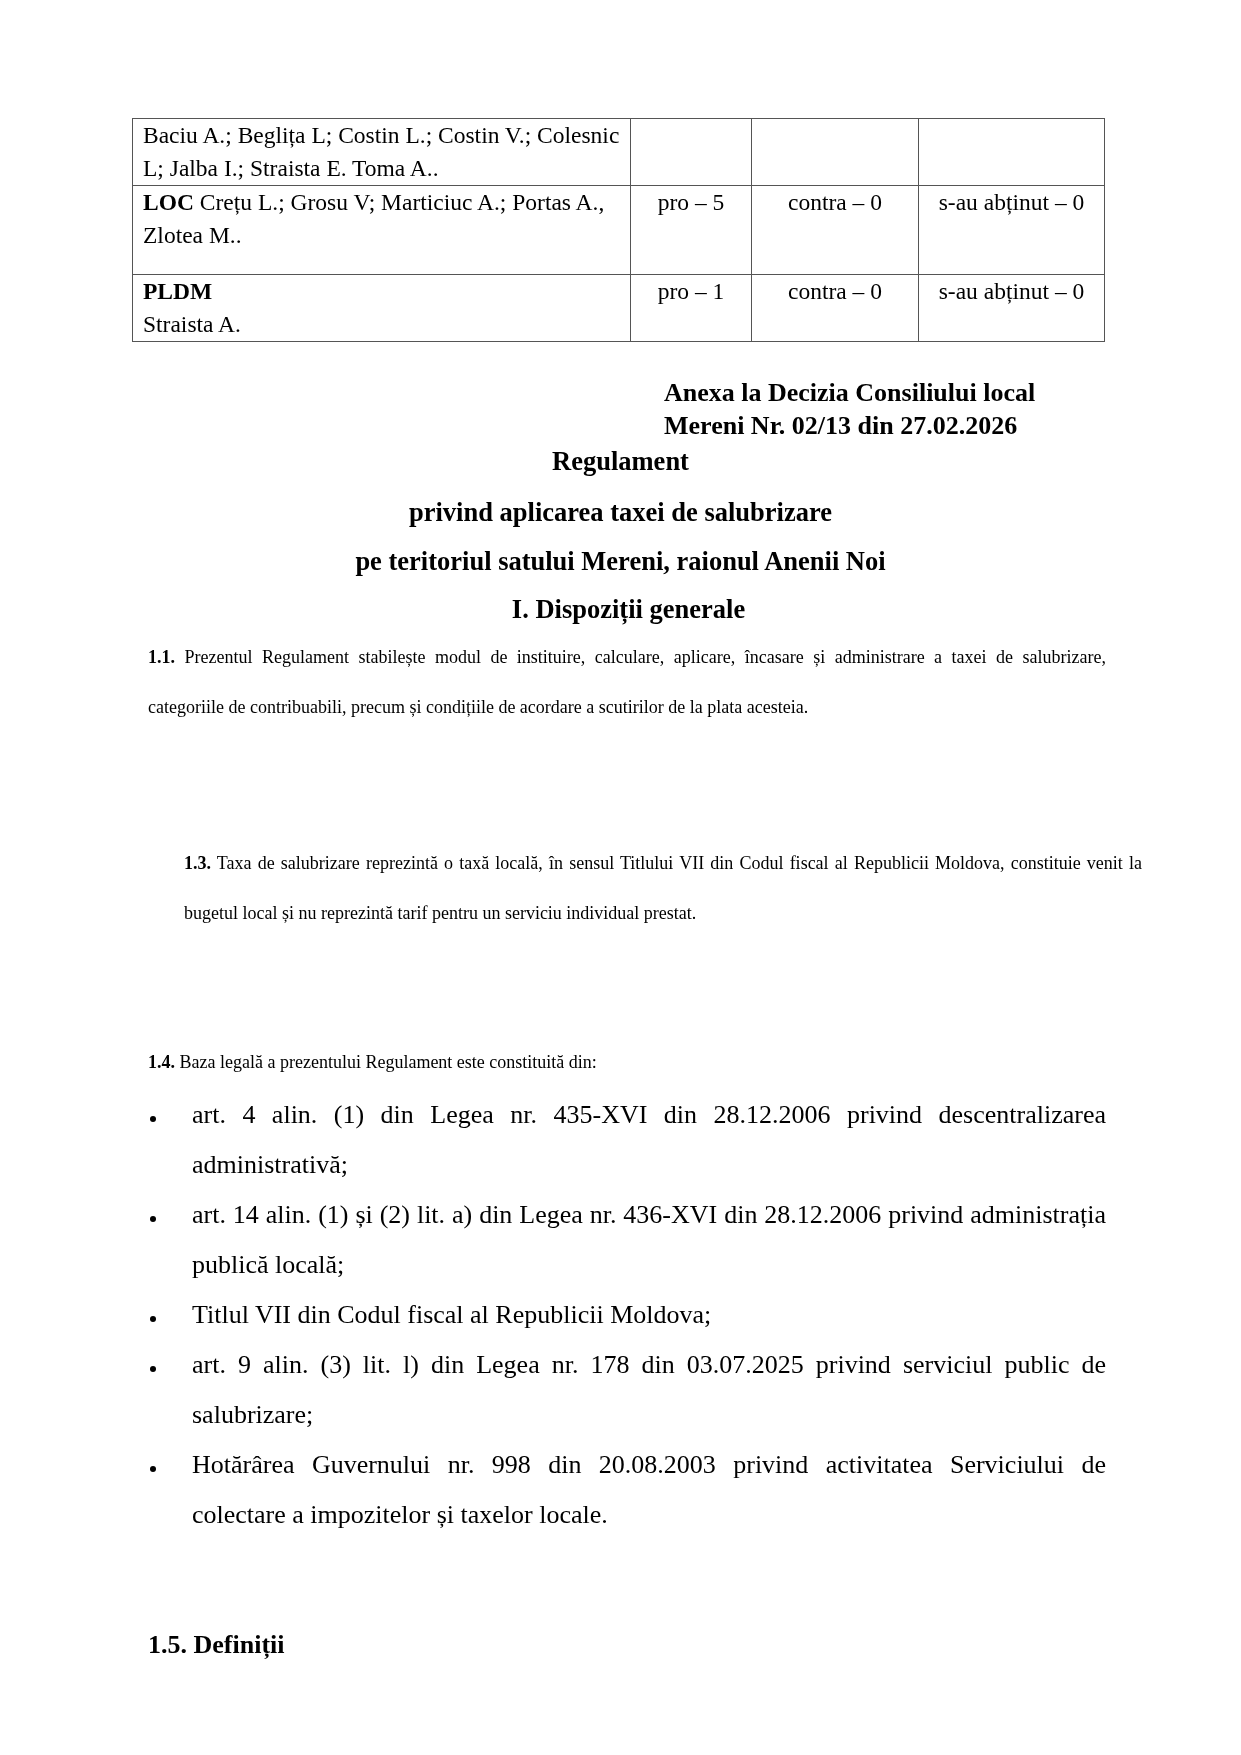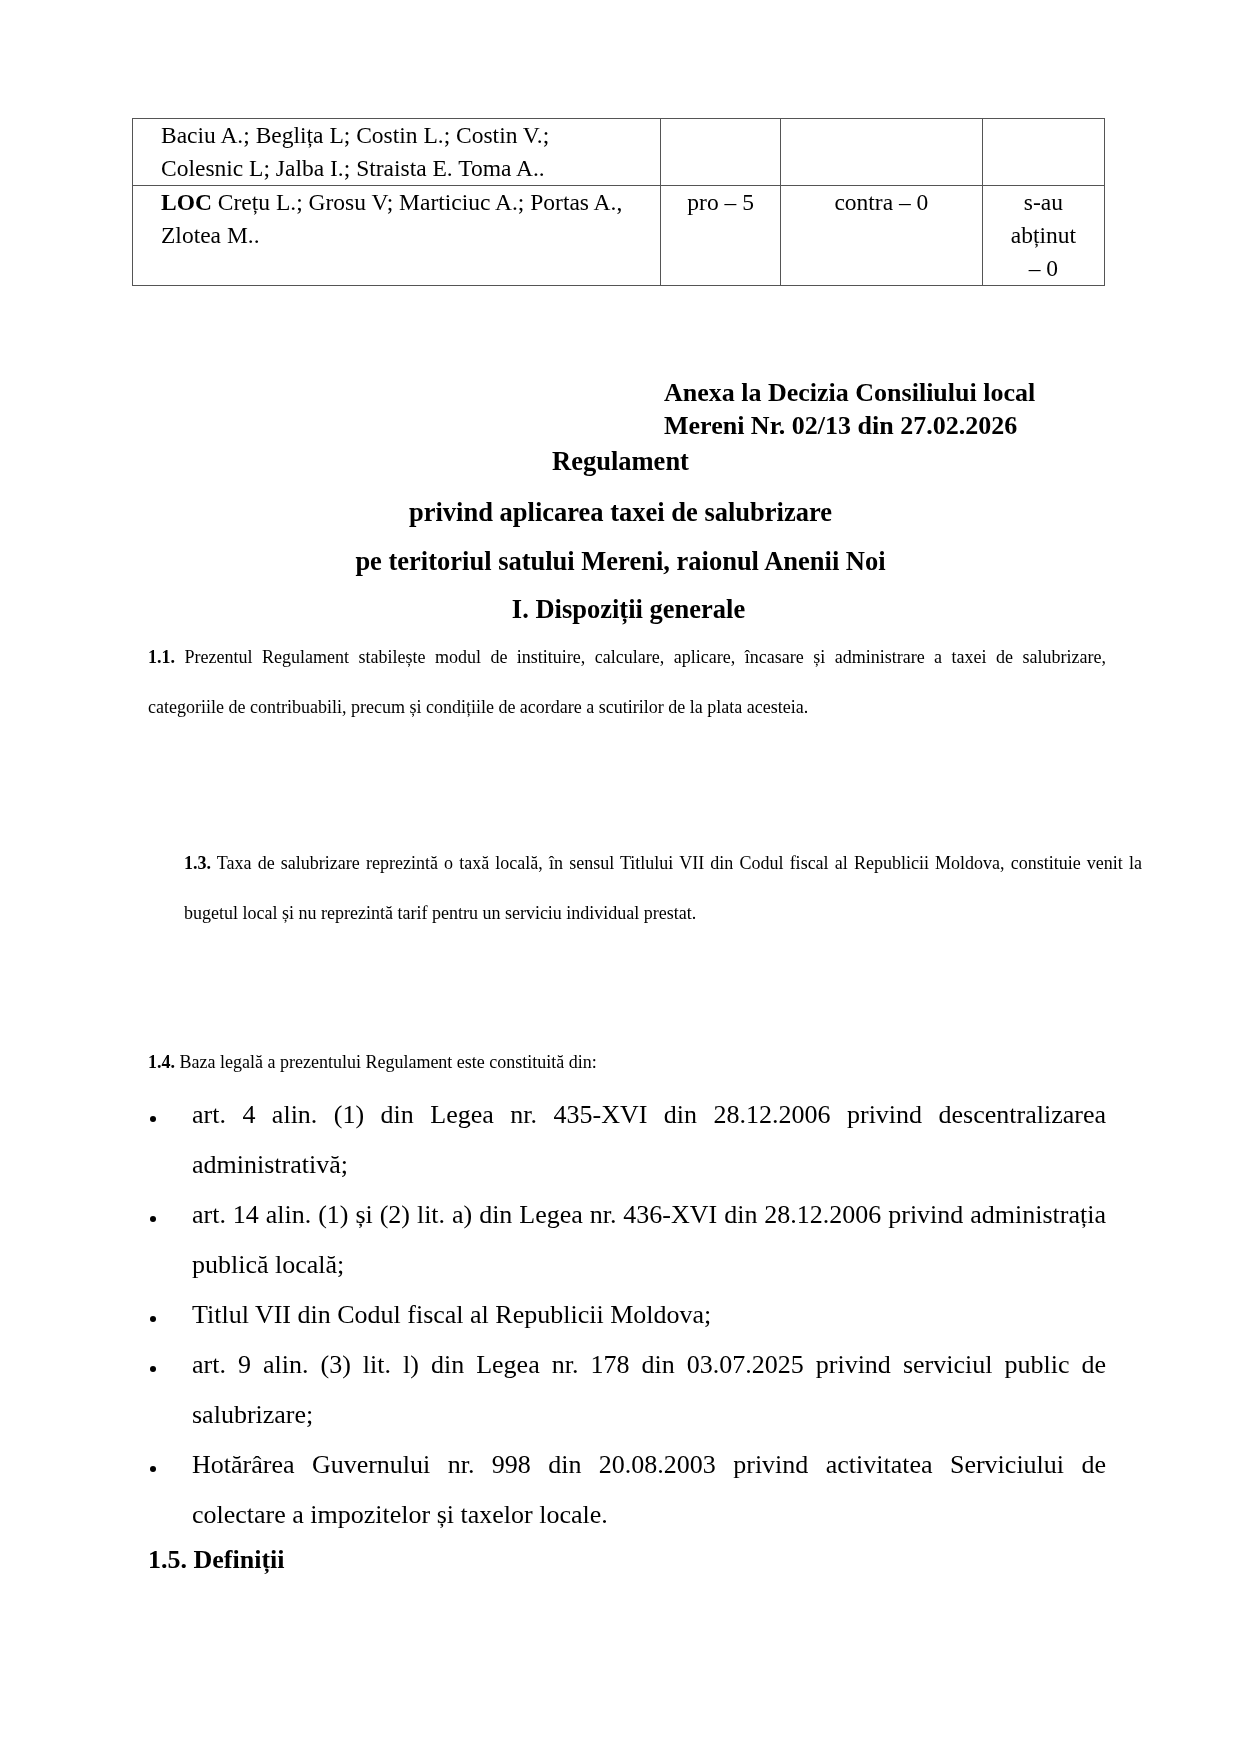--- a/index.html
+++ b/index.html
@@ -9,21 +9,21 @@
     color: #000000;
   }
   .page { position: absolute; left: 0; top: 0; width: 1241px; height: 1755px; }
 
   
   table.votes {
     position: absolute; left: 132px; top: 118px; width: 973px;
     border-collapse: collapse; font-size: 23.5px; line-height: 33px;
   }
   table.votes td {
-    border: 1.5px solid #555555; vertical-align: top; padding: 0 28px;
+    border: 1.5px solid #555555; vertical-align: top; padding: 0 10px;
   }
   table.votes td.names { width: 477px; }
   table.votes td.c2 { width: 112px; text-align: center; padding: 0 4px; margin-top: 6px; }
   table.votes td.c3 { width: 146px; text-align: center; }
   table.votes td.c4 { text-align: center; }
   table.votes tr.r1 td { height: 66px; }
   table.votes tr.r2 td { height: 88px; }
   table.votes tr.r3 td { height: 66px; }
   .party { font-weight: bold; }
 
@@ -75,20 +75,29 @@
       <td class="c4"></td>
     </tr>
     <tr class="r2">
       <td class="names">
         <span class="party">LOC</span><span> Crețu L.; Grosu V; Marticiuc A.; Portas A., Zlotea M..</span>
       </td>
       <td class="c2">pro – 5</td>
       <td class="c3">contra – 0</td>
       <td class="c4">s-au abținut – 0</td>
     </tr>
+    <tr class="r3">
+      <td class="names">
+        <div class="party">PLDM</div>
+        <div>Straista A.</div>
+      </td>
+      <td class="c2">pro – 1</td>
+      <td class="c3">contra – 0</td>
+      <td class="c4">s-au abținut – 0</td>
+    </tr>
   </tbody>
     </table>
 
   <div class="annex">
     <div>Anexa la Decizia Consiliului local</div>
     <div>Mereni Nr. 02/13 din 27.02.2026</div>
   </div>
 
   <div class="title" style="top:497px;">privind aplicarea taxei de salubrizare</div>
   <div class="title" style="top:446px;">Regulament</div>
@@ -106,15 +115,15 @@
   </div>
 
   <ul class="bullets" style="top:1090px;">
     <li><span class="dot"></span><span>art. 4 alin. (1) din Legea nr. 435-XVI din 28.12.2006 privind descentralizarea administrativă;</span></li>
     <li><span class="dot"></span><span>art. 14 alin. (1) și (2) lit. a) din Legea nr. 436-XVI din 28.12.2006 privind administrația publică locală;</span></li>
     <li><span class="dot"></span><span>Titlul VII din Codul fiscal al Republicii Moldova;</span></li>
     <li><span class="dot"></span><span>art. 9 alin. (3) lit. l) din Legea nr. 178 din 03.07.2025 privind serviciul public de salubrizare;</span></li>
     <li><span class="dot"></span><span>Hotărârea Guvernului nr. 998 din 20.08.2003 privind activitatea Serviciului de colectare a impozitelor și taxelor locale.</span></li>
   </ul>
 
-  <div class="subhead" style="top:1535px;">1.5. Definiții</div>
+  <div class="subhead" style="top:1620px;">1.5. Definiții</div>
 
 </div>
 
 </body></html>

